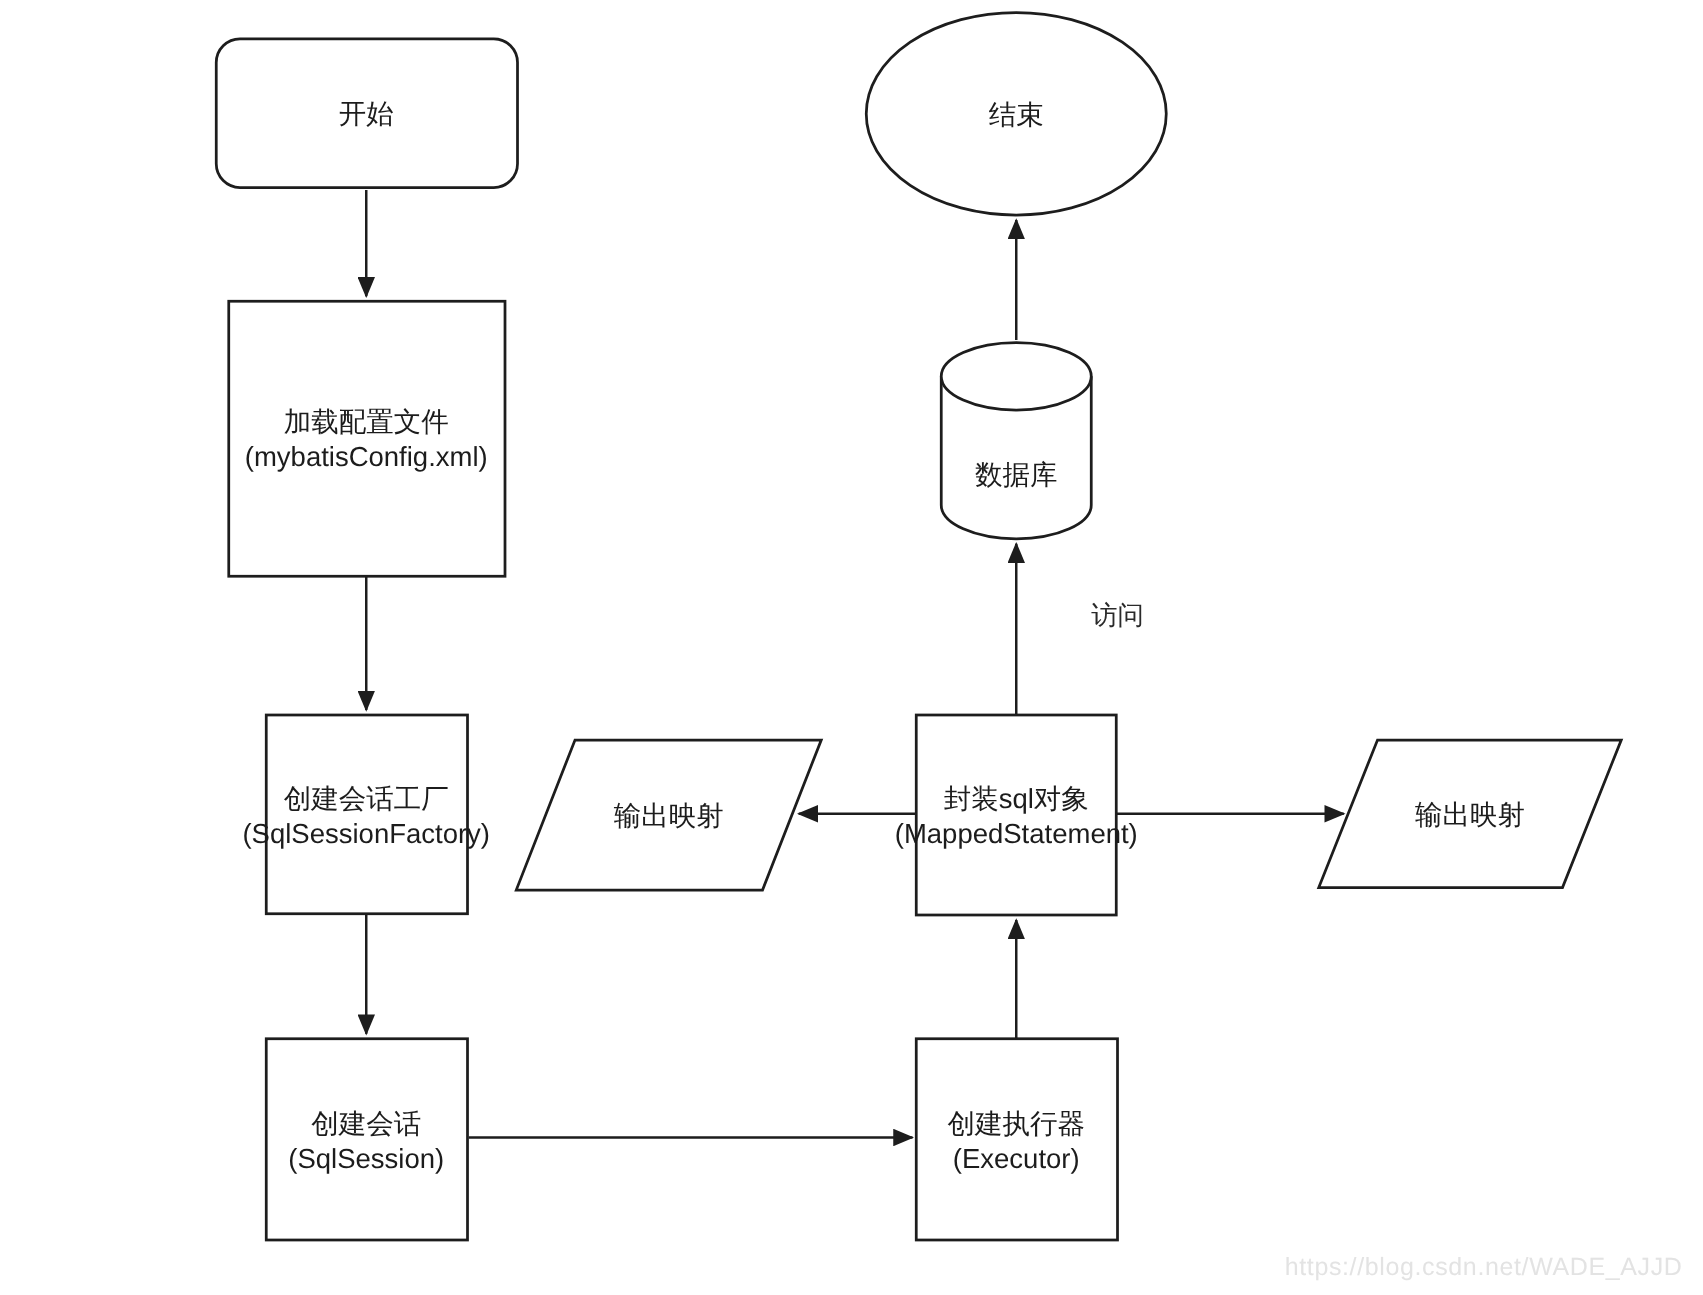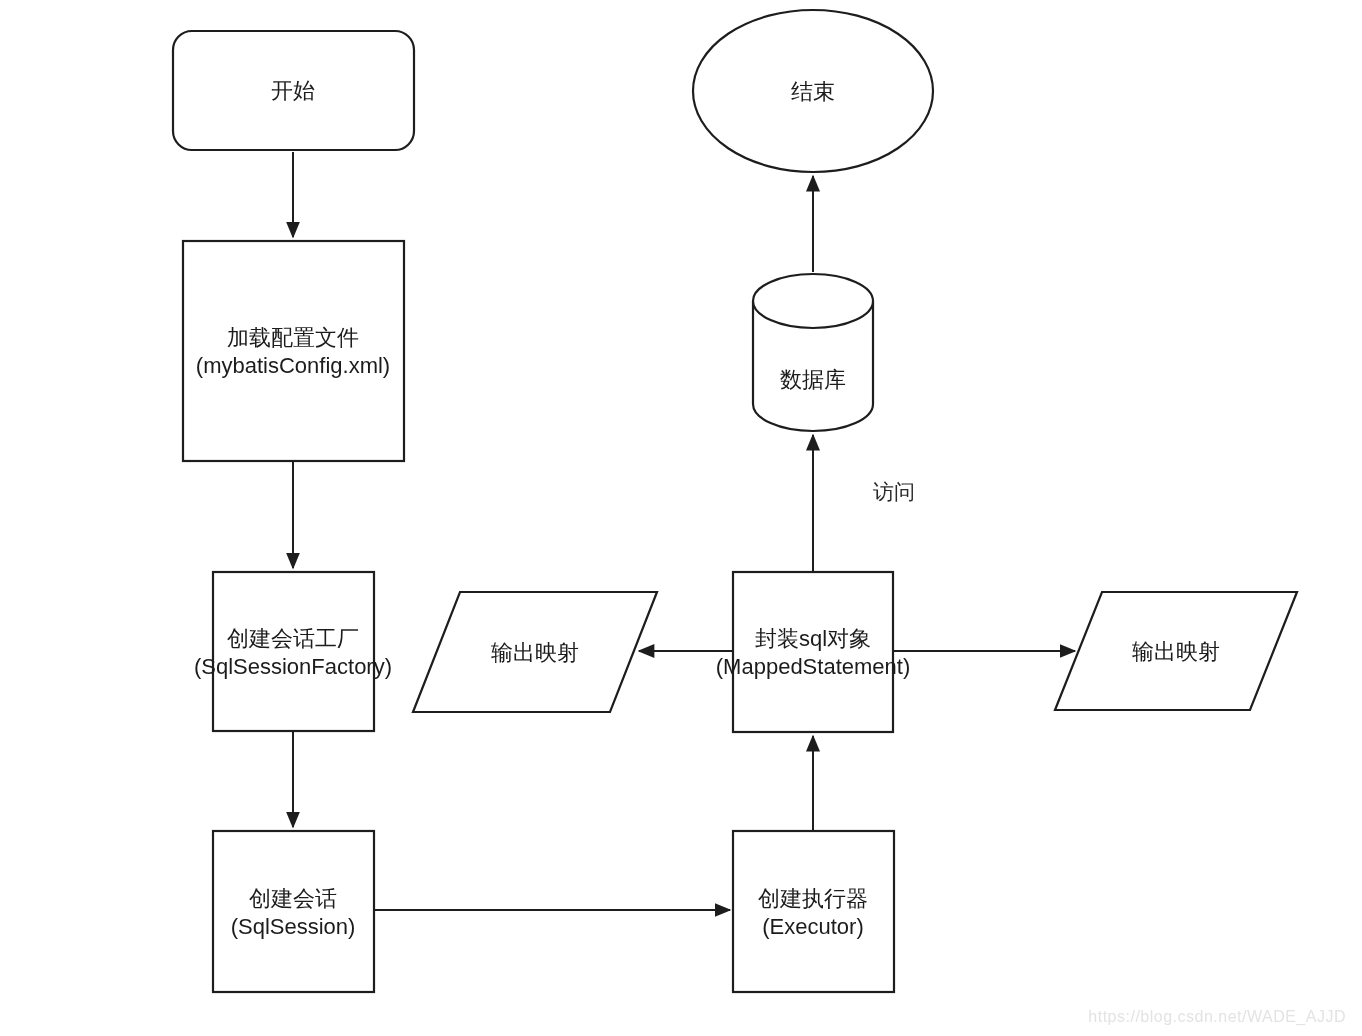--- a/index.html
+++ b/index.html
@@ -37,21 +37,21 @@
   .edge-label {
     fill: #2a2a2a;
     font-size: 21px;
     text-anchor: middle;
     font-family: "Liberation Sans", "DejaVu Sans", sans-serif;
   }
   .watermark {
     position: absolute;
     right: 16px;
     bottom: 10px;
-    font-size: 16px;
+    font-size: 20px;
     color: #e3e3e3;
     letter-spacing: 0.5px;
     user-select: none;
   }
 </style>
 </head>
 <body>
 
 <div class="canvas">
   <svg width="1362" height="1036" viewBox="0 0 1362 1036">

